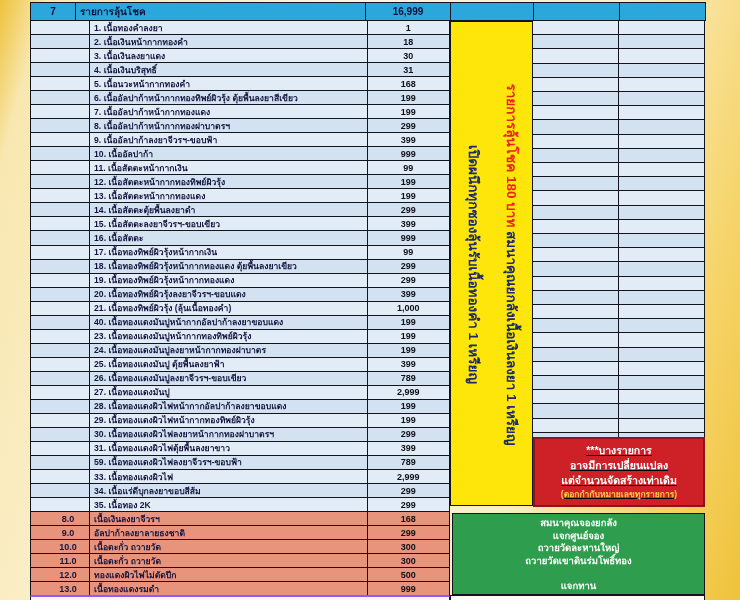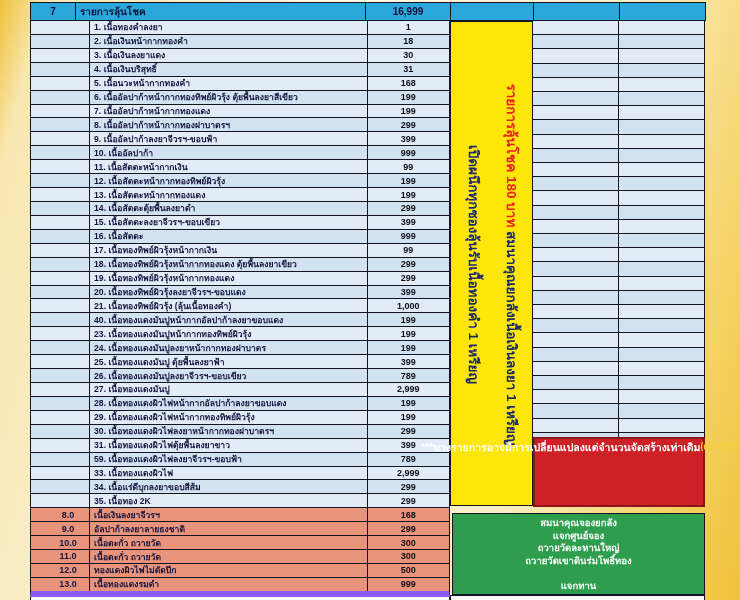--- a/index.html
+++ b/index.html
@@ -18,21 +18,21 @@
     background:var(--header_bg,#2BA7DB);border:1px solid #14141e;}
   #table-header .hcell{box-sizing:border-box;border-right:1px solid #14141e;
     display:flex;align-items:center;justify-content:center;
     font-weight:bold;font-size:10px;color:#10103a;white-space:nowrap;overflow:hidden;}
   #table-header .hcell:last-child{border-right:none;}
   .hw0{width:45px}.hw1{width:290px;justify-content:flex-start!important;padding-left:4px;}
   .hw2{width:85px}.hw3{width:83px}.hw4{width:86px}.hw5{width:85px}
 
   
   #main-rows{left:30px;top:21px;width:420px;height:576px;display:flex;flex-direction:column;
-    border-left:1px solid #14141e;border-right:1px solid #14141e;border-bottom:6px solid #8b5cf6;}
+    border-left:1px solid #14141e;border-right:1px solid #14141e;border-bottom:2px solid #8b5cf6;}
   .trow{flex:1 1 0;display:flex;border-bottom:1px solid #14141e;box-sizing:border-box;min-height:0;}
   .trow:last-child{border-bottom:none;}
   .trow.a{background:var(--row_a,#E1ECF7);}
   .trow.b{background:var(--row_b,#D2E2F0);}
   .trow.salmon{background:var(--row_salmon,#E8937B);}
   .cell{box-sizing:border-box;border-right:1px solid #14141e;overflow:hidden;white-space:nowrap;
     display:flex;align-items:center;font-weight:bold;color:var(--text_dark,#15153F);}
   .cell.no{width:45px;justify-content:center;font-size:9px;margin-left:16px;}
   .cell.desc{width:290px;padding-left:4px;font-size:8.6px;}
   .cell.price{width:85px;justify-content:center;font-size:9px;color:#101018;border-right:none;}
@@ -49,22 +49,22 @@
 
   
   #stripes{left:533px;top:21px;width:172px;height:416px;border-right:1px solid #14141e;
     background:repeating-linear-gradient(to bottom,
       var(--row_a,#E1ECF7) 0 13.2px,#14141e 13.2px 14.2px,
       var(--row_b,#D2E2F0) 14.2px 27.4px,#14141e 27.4px 28.4px);}
   #stripes-divider{left:618px;top:21px;width:1px;height:416px;background:#14141e;}
 
   
   #red-box{left:533px;top:437px;width:172px;height:70px;background:var(--red_box_bg,#CE2127);
-    border:2px solid #8e1418;display:flex;flex-direction:row;justify-content:center;
-    text-align:center;padding:1px 2px;}
+    border:2px solid #8e1418;display:flex;flex-direction:column;justify-content:center;
+    text-align:center;padding:1px 2px;text-decoration:underline;}
   .rl{color:#ffffff;font-weight:bold;font-size:10.5px;line-height:15px;white-space:nowrap;}
   .rl.last{color:#F4D23C;font-size:8.5px;line-height:13px;}
 
   
   #green-box{left:452px;top:513px;width:253px;height:82px;background:var(--green_box_bg,#2E9E4E);
     border:1px solid #14141e;display:flex;flex-direction:column;justify-content:flex-start;
     text-align:center;padding-top:3px;}
   .gl{color:#ffffff;font-weight:bold;font-size:9.5px;line-height:12.6px;white-space:nowrap;}
   .gl.gap{height:12px;}
   .gl.alms{line-height:16px;}

